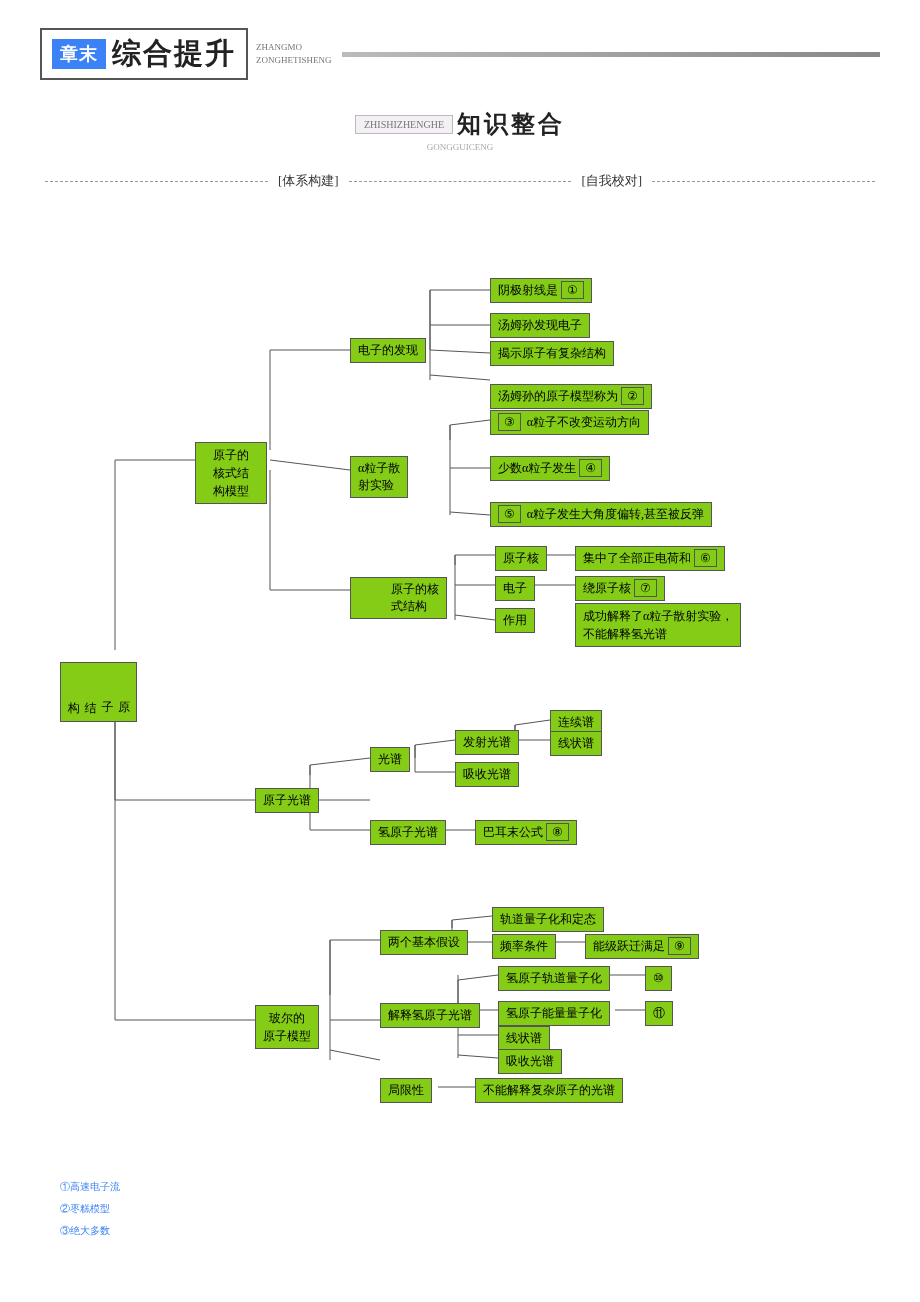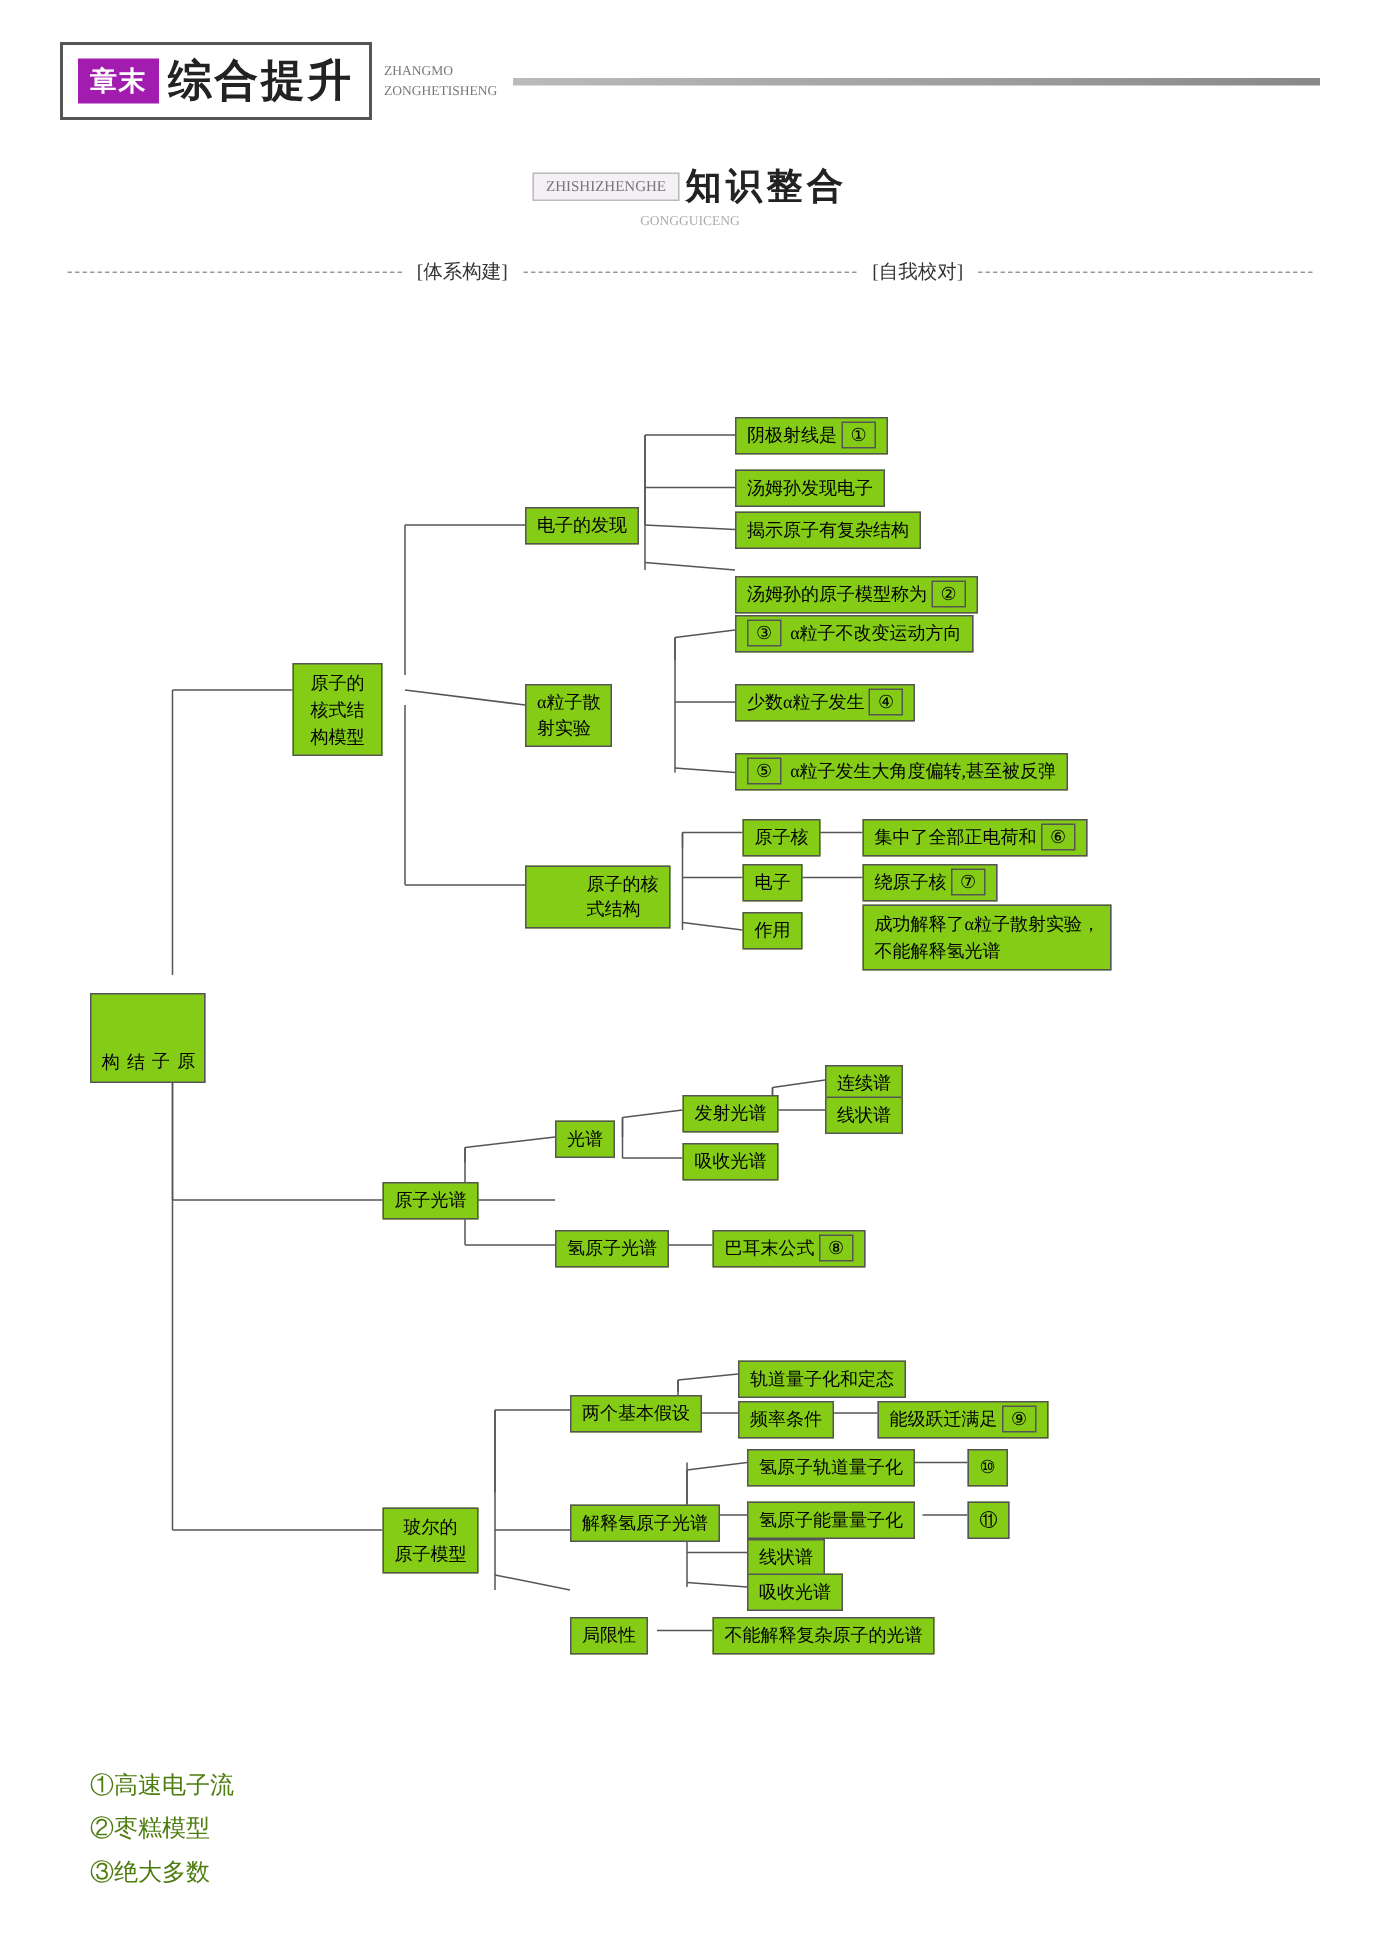--- a/index.html
+++ b/index.html
@@ -44,23 +44,23 @@
       line-height: 1.4;
     }
 
     
     .footer-items {
       margin-top: 30px;
       padding: 0 20px;
     }
 
     .footer-item {
-      font-size: 16px;
+      font-size: 10px;
       margin-bottom: 8px;
-      color: #4d7c0f;
+      color: #3b82f6;
     }
 
     
     .dashed-row {
       display: flex;
       align-items: center;
       justify-content: space-between;
       margin: 10px 0 20px 0;
       padding: 0 5px;
     }
@@ -74,21 +74,21 @@
       padding: 0 10px;
     }
   </style>
 </head>
 <body>
 
 <div class="page">
 
   <div class="header">
     <div style="display:flex;align-items:center;border:2px solid #555;padding:4px 10px;background:#fff;">
-      <div style="background:#a21caf;color:#fff;font-size:18px;font-weight:bold;padding:3px 8px;margin-right:6px;letter-spacing:1px;">章末</div>
+      <div style="background:#3b82f6;color:#fff;font-size:18px;font-weight:bold;padding:3px 8px;margin-right:6px;letter-spacing:1px;">章末</div>
       <div style="font-size:29px;font-weight:bold;color:#222;letter-spacing:2px;">综合提升</div>
     </div>
     <div style="margin-left:8px;font-size:9px;color:#777;line-height:1.5;">
       <div>ZHANGMO</div>
       <div>ZONGHETISHENG</div>
     </div>
     <div style="flex:1;background:linear-gradient(to right,#bbb,#888);height:5px;margin-left:10px;"></div>
   </div>
 
   <div class="section-title-area">
@@ -198,21 +198,21 @@
       <line x1="570" y1="765" x2="605" y2="765" stroke="#555" stroke-width="1"></line>
 
       <line x1="575" y1="800" x2="605" y2="800" stroke="#555" stroke-width="1"></line>
 
       <line x1="398" y1="877" x2="435" y2="877" stroke="#555" stroke-width="1"></line>
 
     </svg>
 
     <div class="node-box" style="left:20px;top:452px;writing-mode:vertical-rl;text-orientation:mixed;padding:10px 4px;height:60px;display:flex;align-items:center;justify-content:center;">原<br>子<br>结<br>构</div>
 
-    <div class="node-box" style="left:155px;top:232px;width:60px;text-align:center;line-height:1.5;">原子的<br>核式结<br>构模型</div>
+    <div class="node-box" style="left:155px;top:232px;width:72px;text-align:center;line-height:1.5;">原子的<br>核式结<br>构模型</div>
 
     <div class="node-box" style="left:215px;top:578px;">原子光谱</div>
 
     <div class="node-box" style="left:215px;top:795px;text-align:center;line-height:1.5;">玻尔的<br>原子模型</div>
 
     <div class="node-box" style="left:310px;top:128px;">电子的发现</div>
 
     <div class="node-box" style="left:450px;top:68px;">阴极射线是 <span style="border:1px solid #555;padding:1px 5px;">①</span></div>
 
     <div class="node-box" style="left:450px;top:103px;">汤姆孙发现电子</div>

